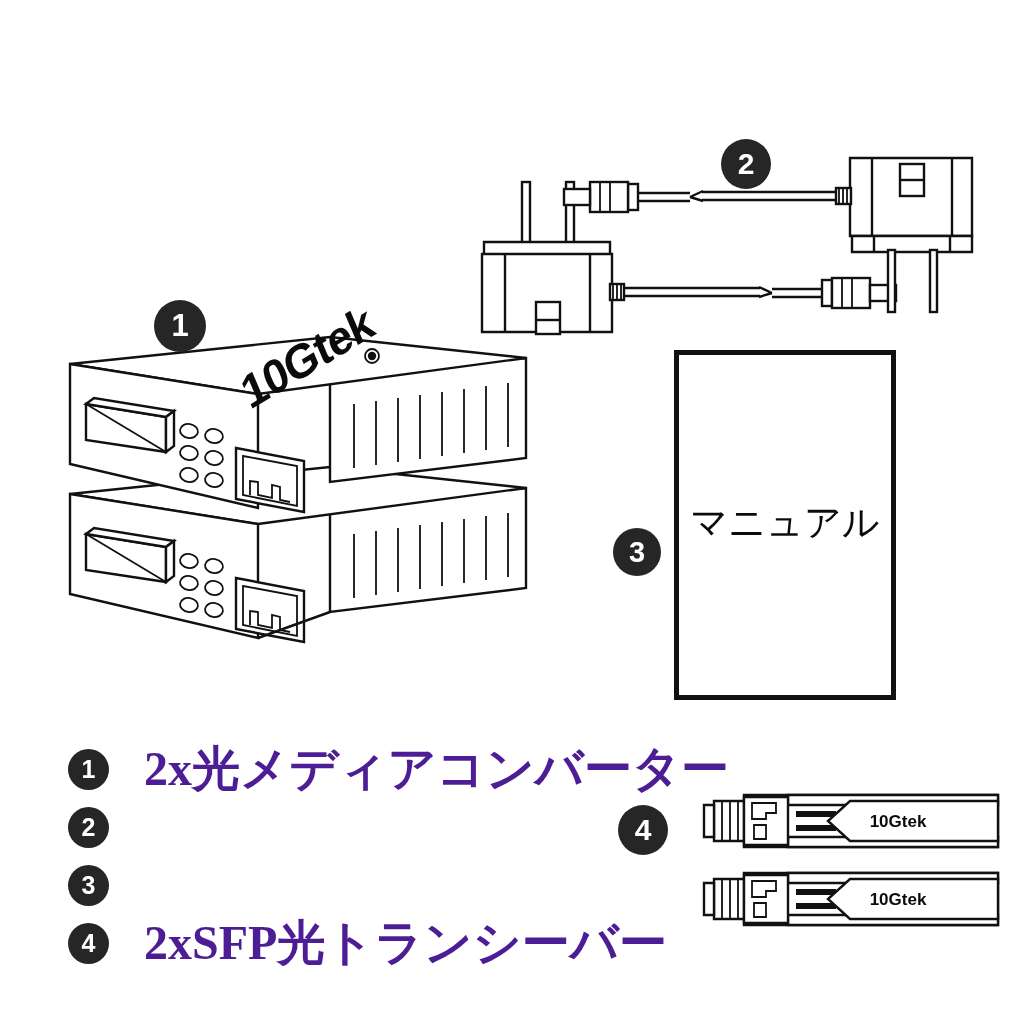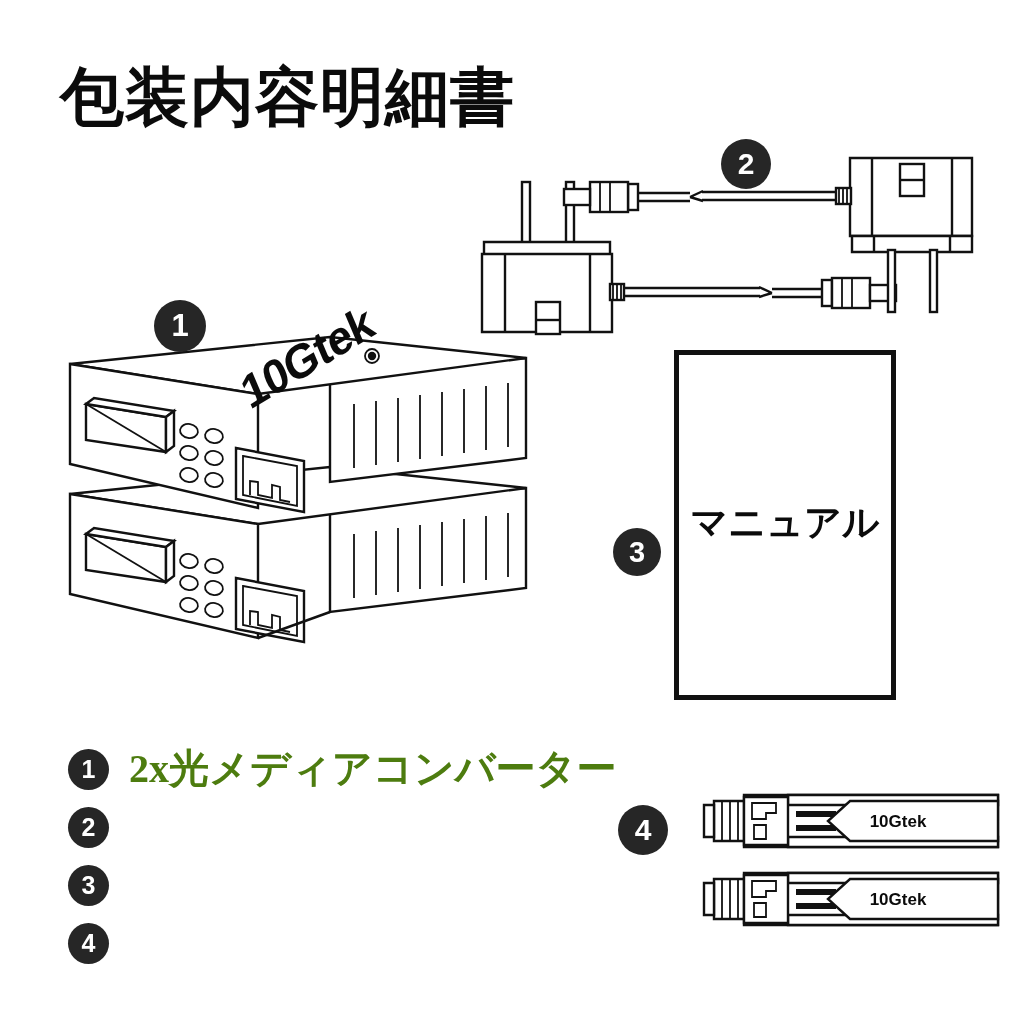--- a/index.html
+++ b/index.html
@@ -73,26 +73,26 @@
     color: #ffffff;
     font-family: "Liberation Sans", "DejaVu Sans", sans-serif;
     font-weight: 700;
     font-size: 25px;
     display: flex;
     align-items: center;
     justify-content: center;
     box-sizing: border-box;
   }
   .legend-text {
-    margin-left: 20px;
+    margin-left: 35px;
     font-family: "Liberation Serif", "DejaVu Serif", serif;
     font-weight: 700;
-    font-size: 40px;
+    font-size: 48px;
     line-height: 40px;
-    color: #4d7c0f;
+    color: #4c1d95;
     white-space: nowrap;
   }
 
   
   .figure { position: absolute; }
   #fig-converters { left: 58px; top: 312px; width: 510px; height: 400px; }
   #fig-adapters   { left: 460px; top: 150px; width: 520px; height: 200px; }
   #fig-manual     { left: 674px; top: 350px; width: 222px; height: 350px; }
   #fig-sfps       { left: 680px; top: 785px; width: 320px; height: 150px; }
 
@@ -113,21 +113,21 @@
     background: #ffffff;
     box-sizing: border-box;
   }
   #manual-label {
     position: absolute;
     left: 0;
     top: 148px;
     width: 100%;
     text-align: center;
     font-family: "Liberation Serif", "DejaVu Serif", serif;
-    font-weight: 700;
+    font-weight: 400;
     font-size: 37px;
     color: #0b0b0b;
     white-space: nowrap;
   }
 
   
   #brand-lid {
     position: absolute;
     left: 175px;
     top: 58px;
@@ -146,21 +146,20 @@
     font-weight: 700;
     font-size: 17px;
     fill: #0b0b0b;
   }
 </style>
 </head>
 <body>
 
 <div id="page">
 
-  <div id="page-title">包装内容明細書</div>
 
   <div class="figure" id="fig-adapters">
     <svg viewBox="0 0 520 200" xmlns="http://www.w3.org/2000/svg">
 
       <g>
 
         <rect class="fillw" x="62" y="32" width="8" height="62"></rect>
         <rect class="fillw" x="106" y="32" width="8" height="62"></rect>
 
         <path class="fillw" d="M24 92 L150 92 L150 110 L24 110 Z"></path>
@@ -376,17 +375,18 @@
     <div class="legend-row">
       <span class="legend-badge">2</span>
     </div>
 
     <div class="legend-row">
       <span class="legend-badge">3</span>
     </div>
 
     <div class="legend-row">
       <span class="legend-badge">4</span>
+      <span class="legend-text">2xSFP光トランシーバー</span>
     </div>
 
   </div>
 
 </div>
 
 </body></html>

